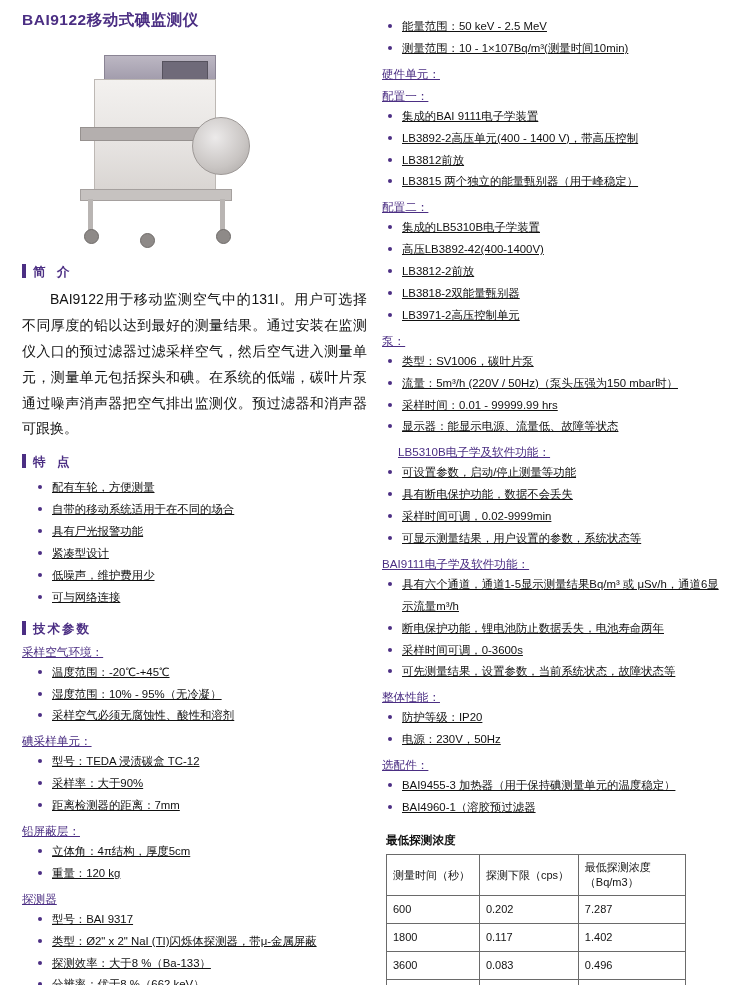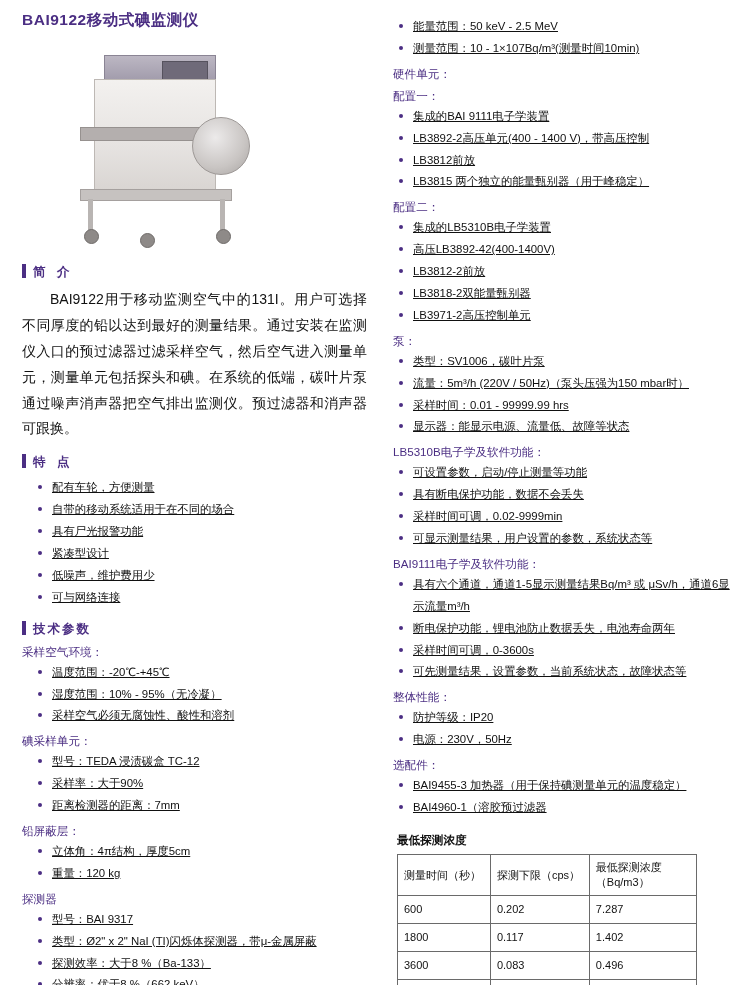--- a/index.html
+++ b/index.html
@@ -14,21 +14,21 @@
     color: #1a1a1a;
     overflow: hidden;
   }
   .page {
     position: relative;
     width: 743px;
     height: 985px;
     box-sizing: border-box;
     padding: 10px 14px 0 22px;
     display: flex;
-    gap: 16px;
+    gap: 5px;
     border-radius: 7px;
   }
   .col-left {
     width: 345px;
     flex: 0 0 345px;
   }
   .col-right {
     width: 348px;
     flex: 0 0 348px;
     padding-top: 4px;
@@ -180,20 +180,21 @@
     height: 4px;
     border-radius: 50%;
     background: #4b2e83;
   }
 
   .sub-head {
     color: #4b2e83;
     font-size: 11.6px;
     margin: 7px 0 1px 0;
     font-weight: normal;
+    text-decoration: underline;
   }
 
   .right-list {
     padding-left: 10px;
   }
 
   .table-title {
     font-size: 11.6px;
     font-weight: bold;
     margin: 14px 0 6px 14px;
@@ -328,21 +329,21 @@
     </ul>
 
     <div class="sub-head" style="margin-left:10px">泵：</div>
     <ul class="bullets right-list">
       <li>类型：SV1006，碳叶片泵</li>
       <li>流量：5m³/h (220V / 50Hz)（泵头压强为150 mbar时）</li>
       <li>采样时间：0.01 - 99999.99 hrs</li>
       <li>显示器：能显示电源、流量低、故障等状态</li>
     </ul>
 
-    <div class="sub-head" style="margin-left:10px">LB5310B电子学及软件功能：</div>
+    <div class="sub-head" style="margin-left:26px">LB5310B电子学及软件功能：</div>
     <ul class="bullets right-list">
       <li>可设置参数，启动/停止测量等功能</li>
       <li>具有断电保护功能，数据不会丢失</li>
       <li>采样时间可调，0.02-9999min</li>
       <li>可显示测量结果，用户设置的参数，系统状态等</li>
     </ul>
 
     <div class="sub-head" style="margin-left:10px">BAI9111电子学及软件功能：</div>
     <ul class="bullets right-list">
       <li>具有六个通道，通道1-5显示测量结果Bq/m³ 或 μSv/h，通道6显示流量m³/h</li>

